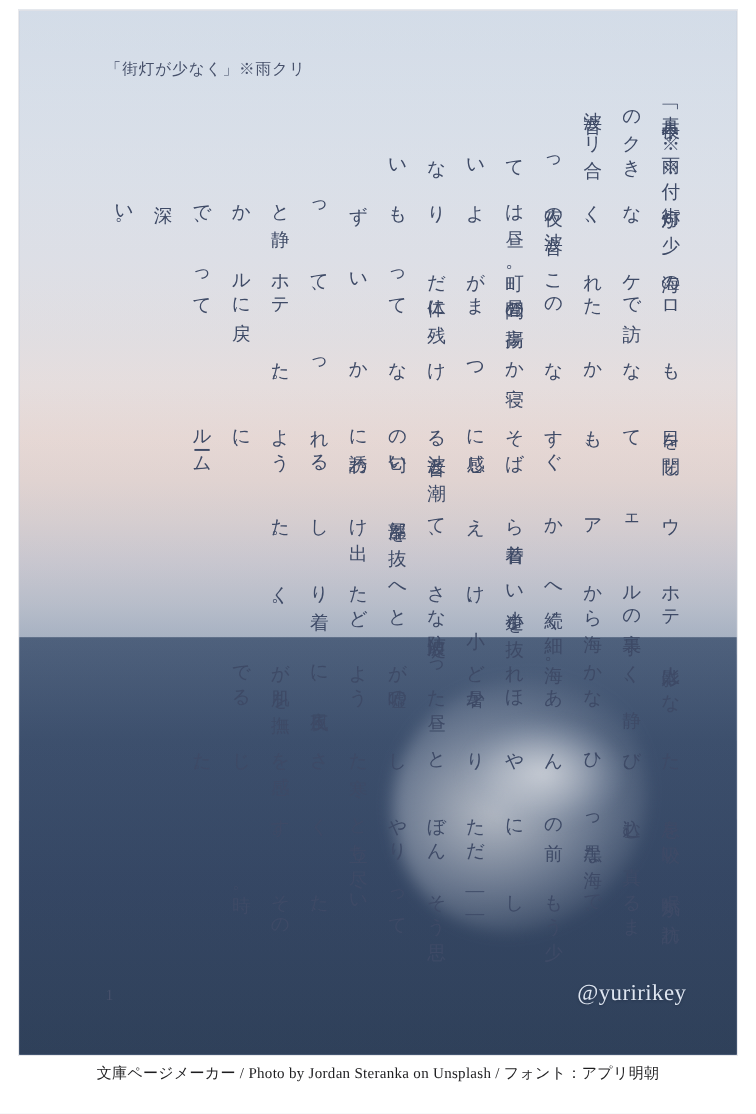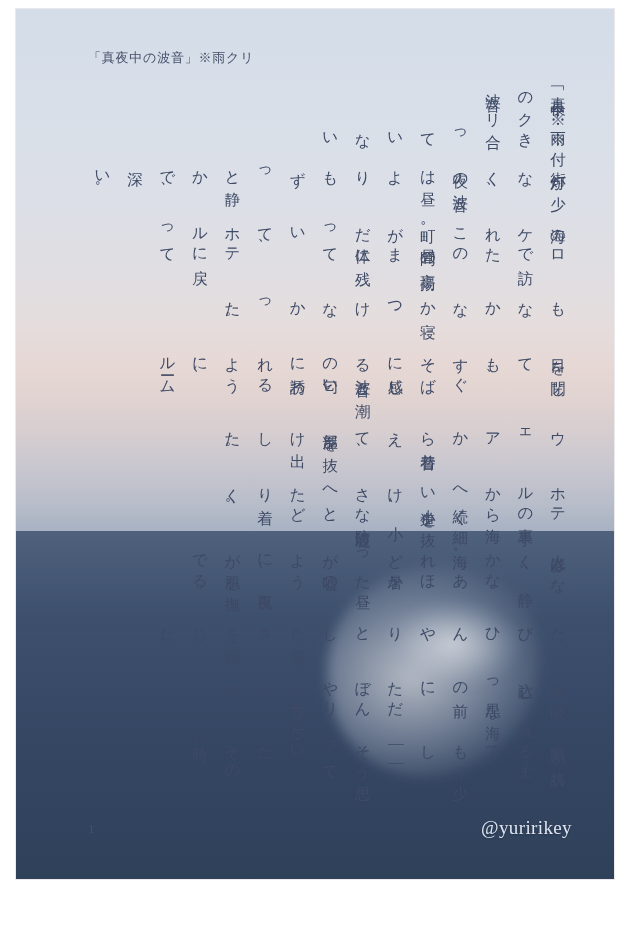--- a/index.html
+++ b/index.html
@@ -199,22 +199,23 @@
     <svg id="ridge-near" viewBox="0 0 600 400" preserveAspectRatio="none">
       <path d="M0,150 L25,142 L55,154 L85,134 L120,150 L155,124 L190,146 L225,118 L260,140 L300,112 L340,136 L375,120 L410,142 L445,126 L480,148 L520,130 L560,150 L600,138 L600,400 L0,400 Z" fill="#6c7f9e" opacity="0.9"></path>
       <path d="M0,205 L40,196 L80,208 L125,190 L170,206 L215,188 L260,204 L305,184 L350,202 L395,190 L440,208 L485,194 L530,210 L575,198 L600,204 L600,400 L0,400 Z" fill="#56688a"></path>
     </svg>
 
     <div id="water"></div>
     <div id="reflection"></div>
     <div id="reflection2"></div>
     <div id="haze"></div>
 
-    <div id="header-note">「真夜中の波音」※雨クリ</div>
+    <div id="header-note">「街灯が少なく」※雨クリ</div>
 
     <div id="vtext"><span class="line title">「真夜中の波音」</span><span class="line">※雨クリ</span><span class="line">※付き合っていない</span><span class="line indent">街灯が少なく、夜の波音は昼よりもずっと静かで、深い。</span><span class="line indent">海のロケで訪れたこの町。昼間の高揚がまだ体に残っていて、ホテルに戻って</span><span class="line indent">もなかなか寝つけなかった。</span><span class="line indent">目を閉じても、すぐそばに感じる波音と潮の匂いに誘われるように、ルーム</span><span class="line indent">ウェアから着替えて、部屋を抜け出した。</span><span class="line indent">ホテルの裏手から海へ続く細い小道を抜け、小さな防波堤へとたどり着く。</span><span class="line indent">人影はなく、静かな海。あれほど暑かった昼が嘘のように、夜風が肌を撫でる</span><span class="line indent">たび、ひんやりとした寒さを感じた。</span><span class="line indent">息を吸い込む。真っ黒な海の前に、ただぼんやりと立ち尽くす。</span><span class="line indent">眠気が訪れるまで、もう少し――そう思っていた、その時。</span></div>
 
     <div id="page-number">1</div>
     <div id="handle">@yuririkey</div>
   </div>
 
+  <div id="footer">文庫ページメーカー / Photo by Jordan Steranka on Unsplash / フォント：アプリ明朝</div>
 
 </div>
 
 </body></html>

